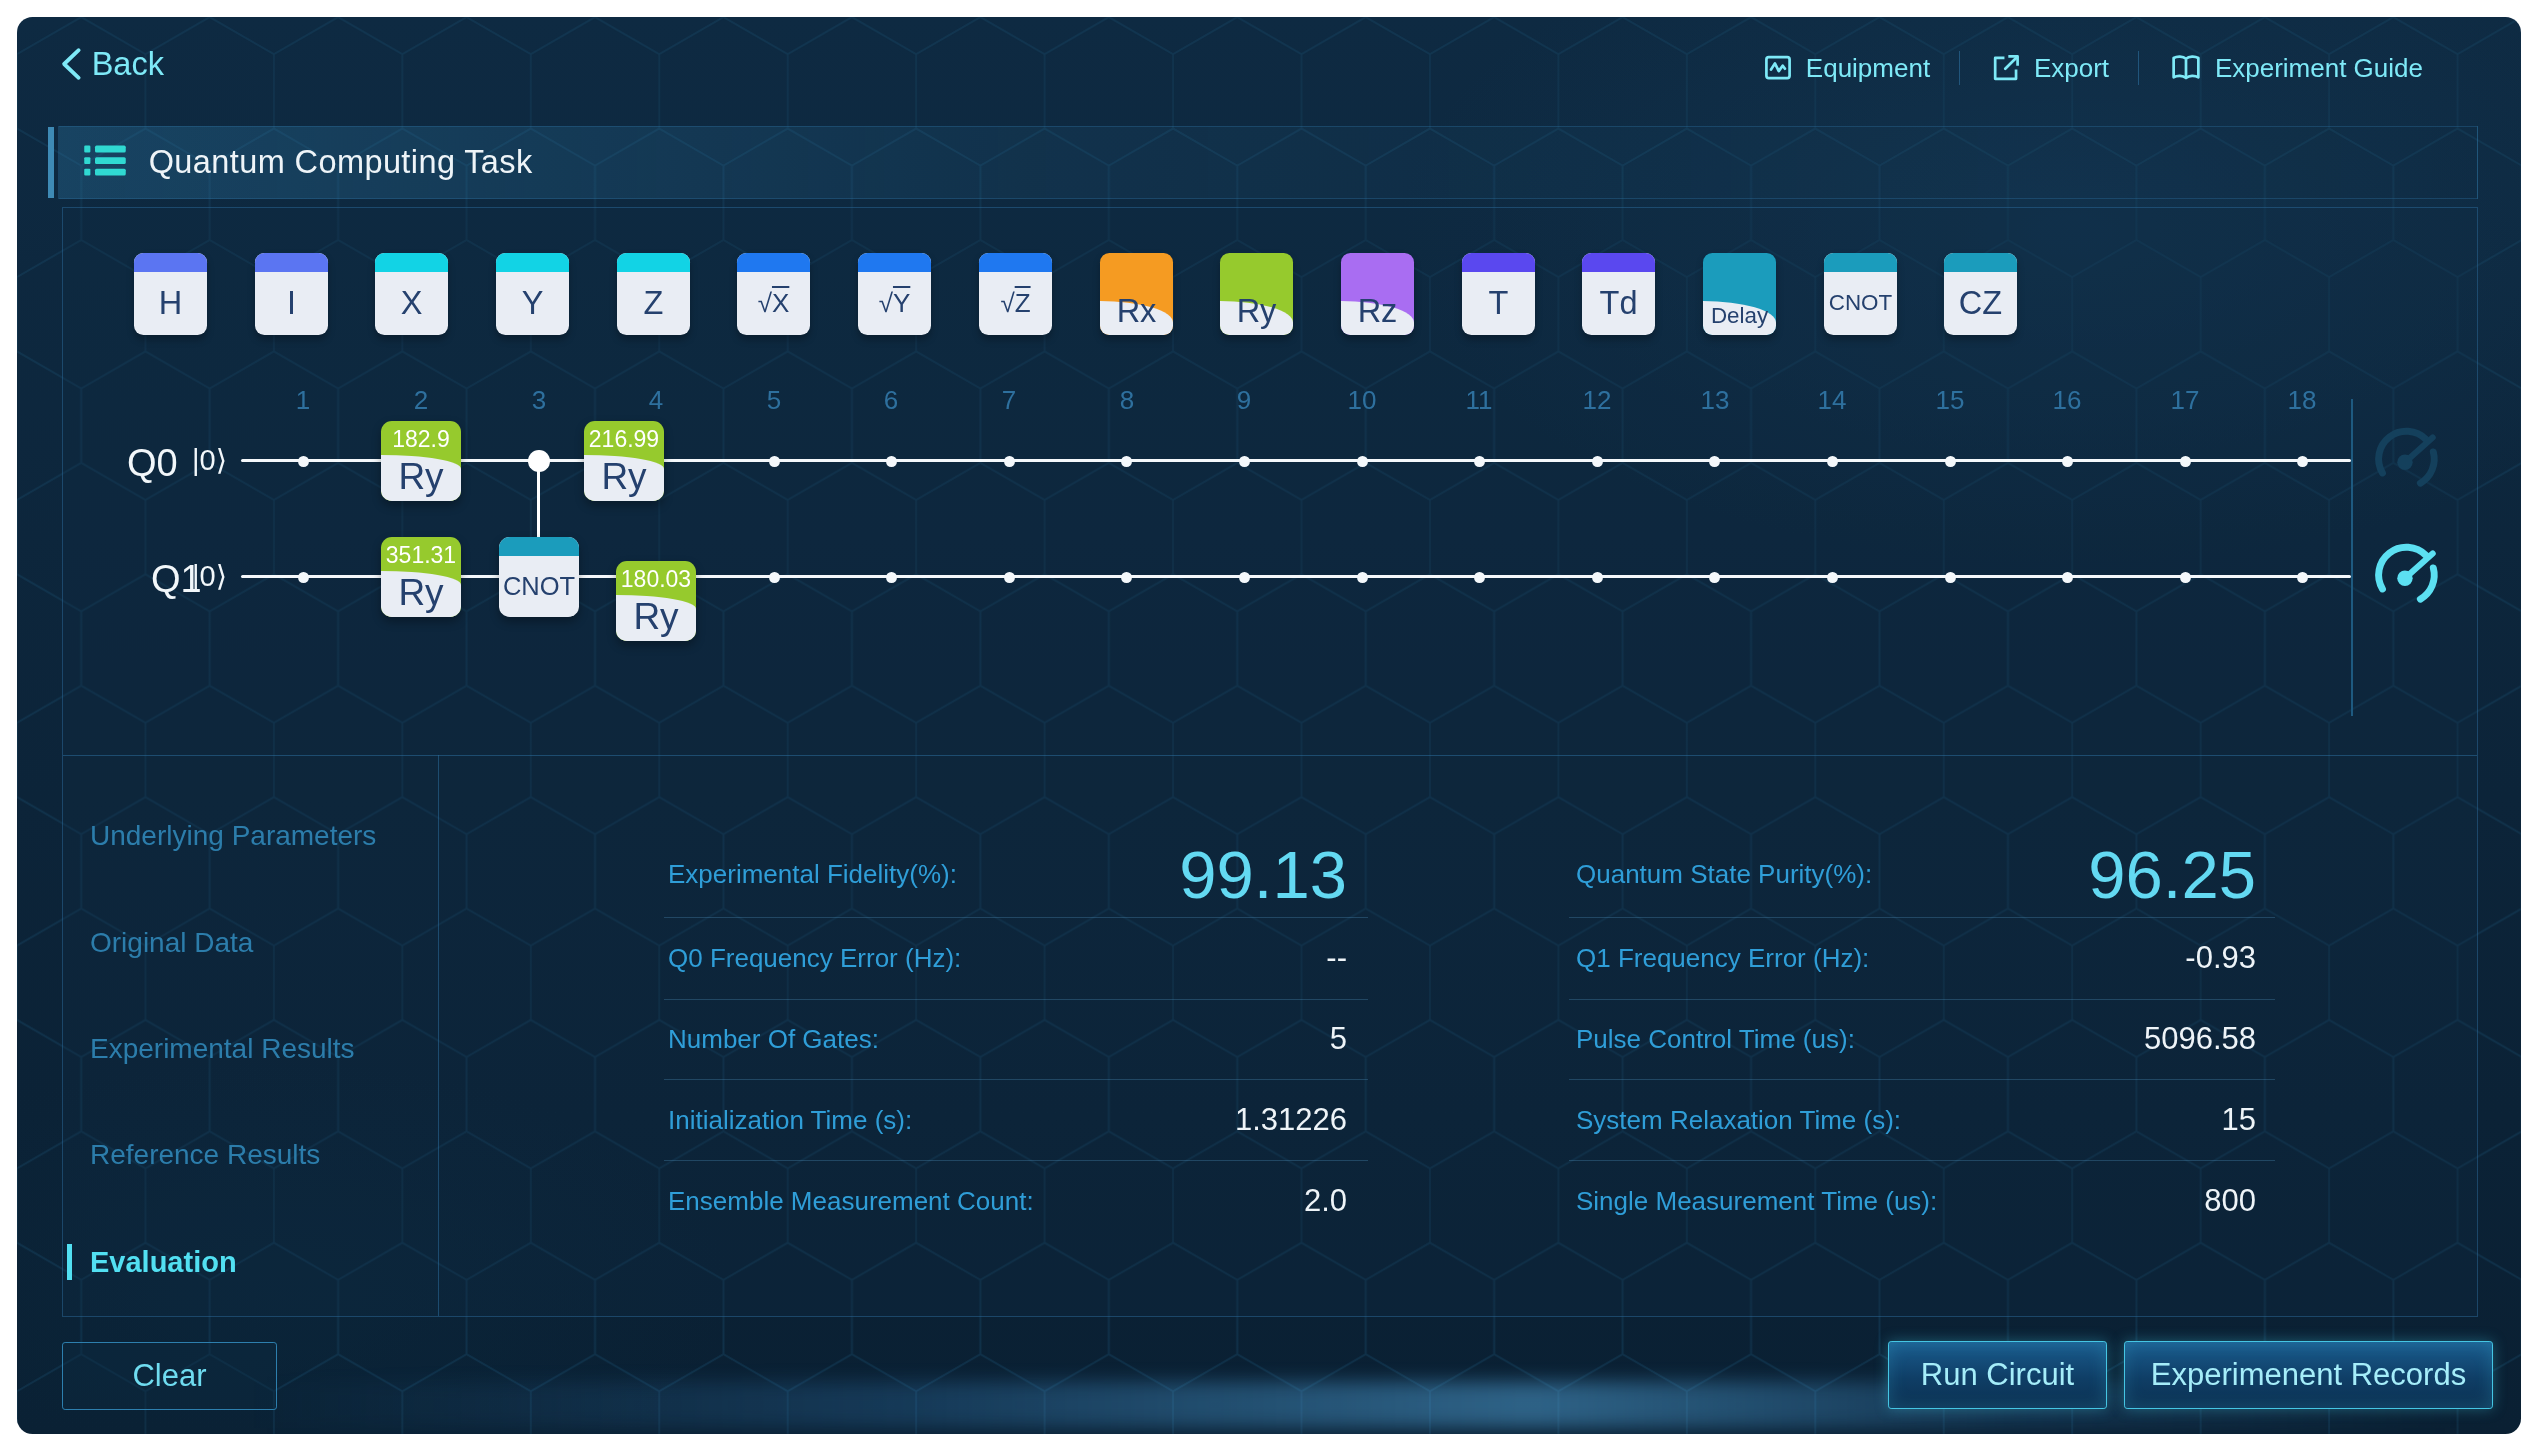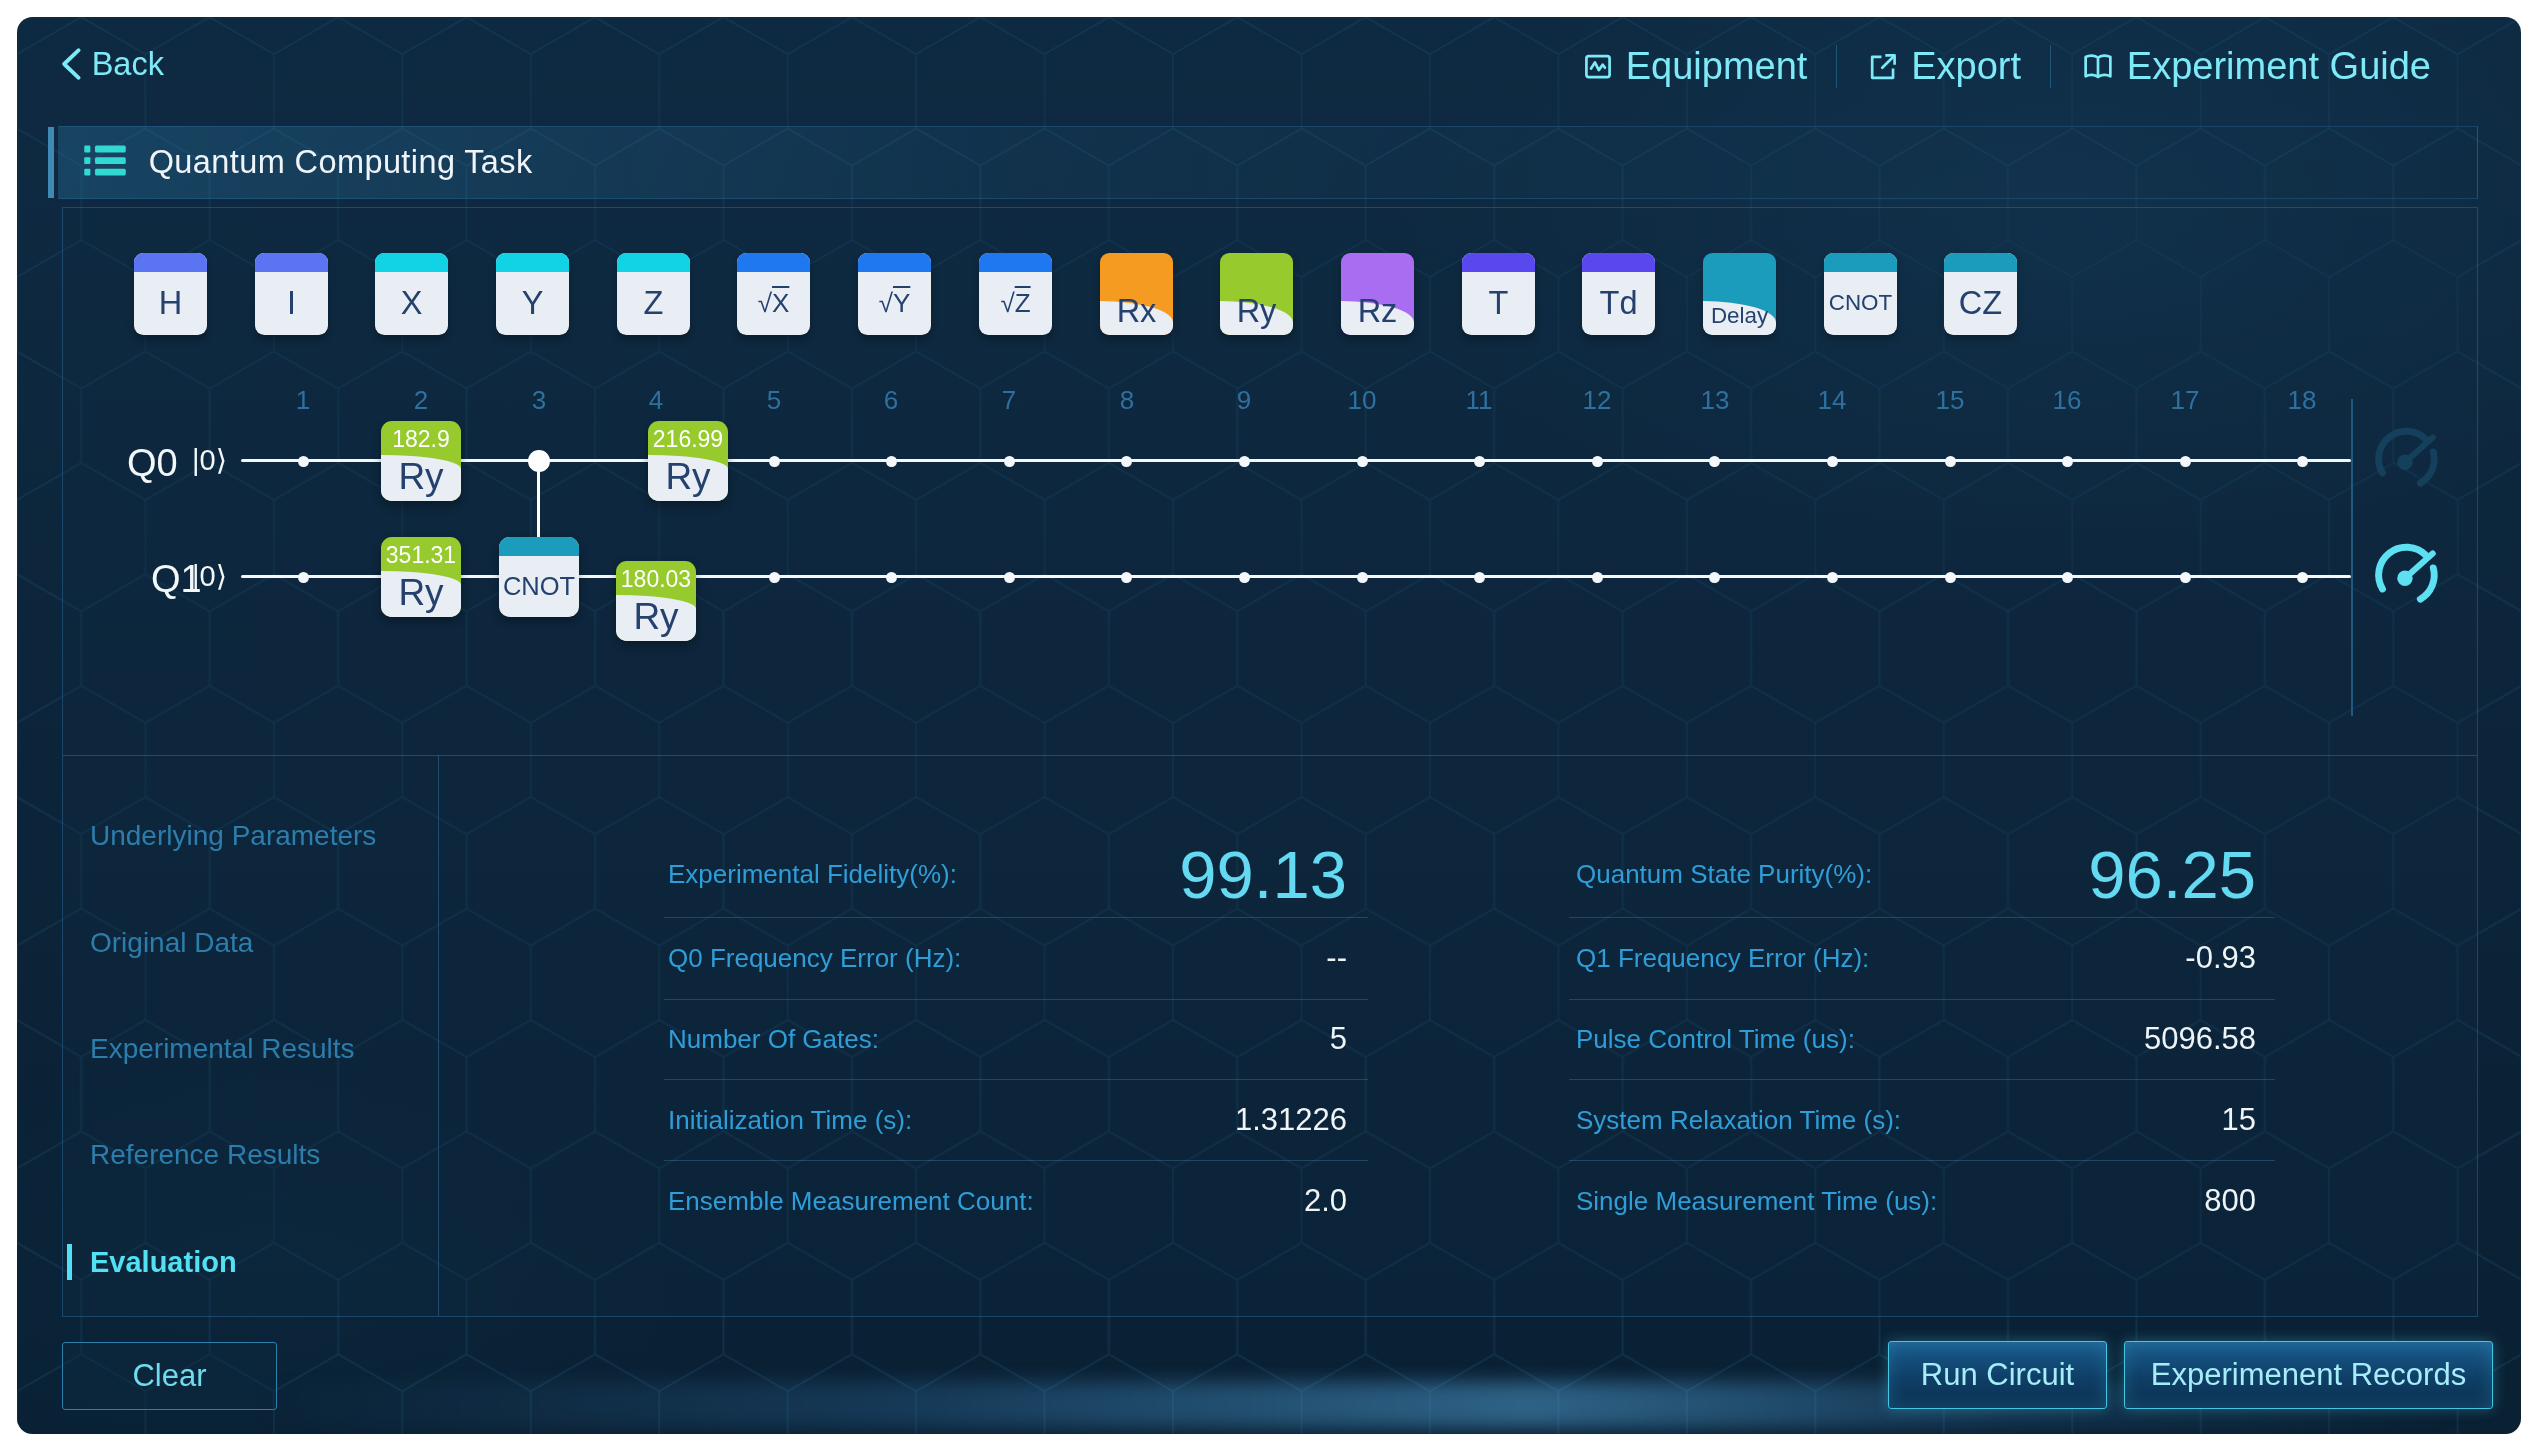--- a/index.html
+++ b/index.html
@@ -8,21 +8,21 @@
        background:
          radial-gradient(1083px 542px at 82% 15%, rgba(22,64,96,.38), transparent 62%),
          radial-gradient(774px 387px at 10% 90%, rgba(10,40,62,.5), transparent 60%),
          linear-gradient(180deg,#0e2a42 0%,#0c2439 55%,#0a2033 100%);
        color:#e8f1f7;}
   .hexbg{position:absolute;inset:0;opacity:.5;pointer-events:none;}
 
   
   .back{position:absolute;left:41px;top:26px;height:42px;display:flex;align-items:center;gap:7.7px;color:#7ee9f7;font-size:32.5px;cursor:pointer;}
   .back svg{display:block;}
-  .actions{position:absolute;top:28px;right:90px;display:flex;align-items:flex-start;height:40px;color:#7ee9f7;font-size:38px;}
+  .actions{position:absolute;top:28px;right:98px;display:flex;align-items:flex-end;height:40px;color:#7ee9f7;font-size:26px;}
   .action{display:flex;align-items:center;gap:10.8px;cursor:pointer;padding:0 29px;}
   .action:first-child{padding-left:0;}
   .action:last-child{padding-right:0;}
   .action + .action{border-left:1.5px solid rgba(47,118,168,.55);}
   .action svg{display:block;}
 
   
   .titlebar{position:absolute;left:41px;top:109px;width:2418px;height:71px;
             background:linear-gradient(90deg, rgba(47,127,174,.30), rgba(47,127,174,.10) 40%, rgba(47,127,174,.03) 70%, rgba(47,127,174,0));
             border:0.8px solid rgba(46,114,164,.35);display:flex;align-items:center;}
@@ -271,21 +271,21 @@
           <div class="dot" style="left: 1999px; top: 248px;"></div>
           <div class="dot" style="left: 2117px; top: 248px;"></div>
           <div class="dot" style="left: 2234px; top: 248px;"></div>
           <div class="cgate ry" style="left: 318px; top: 213px;">
             <div class="gbody"></div>
             <div class="gval">182.9</div>
             <div class="glab">Ry</div>
           </div>
           <div class="stem" style="left: 474px; top: 253px; height: 76px;"></div>
           <div class="ctrl" style="left: 465px; top: 242px;"></div>
-          <div class="cgate ry" style="left: 585px; top: 213px;">
+          <div class="cgate ry" style="left: 521px; top: 213px;">
             <div class="gbody"></div>
             <div class="gval">216.99</div>
             <div class="glab">Ry</div>
           </div>
           <div class="qname" style="left: 64px; top: 350px; margin-left: 24px;">Q1</div>
           <div class="qket" style="left: 129px; top: 351px;">|0⟩</div>
           <div class="wire" style="left: 178px; top: 367px; width: 2110px;"></div>
           <div class="dot" style="left: 235px; top: 364px;"></div>
           <div class="dot" style="left: 706px; top: 364px;"></div>
           <div class="dot" style="left: 823px; top: 364px;"></div>

